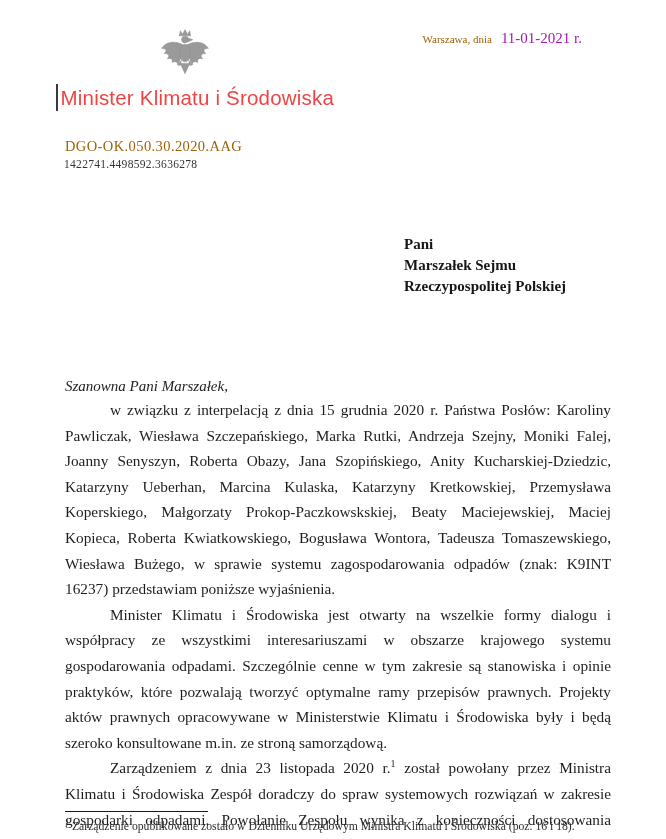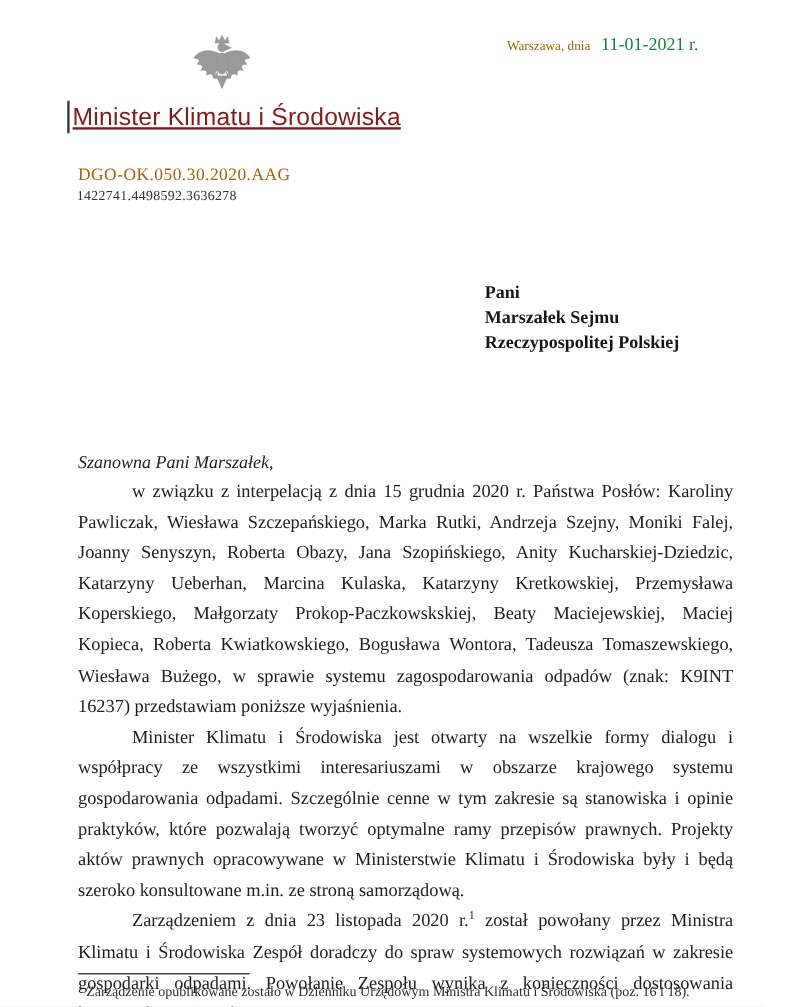--- a/index.html
+++ b/index.html
@@ -11,36 +11,36 @@
     overflow:hidden;
     font-family:"Liberation Serif", serif;
     color:#1f1f1f;
   }
   
   .date-line {
     position:absolute; top:29px; right:84px;
     white-space:nowrap;
   }
   .date-prefix { font-size:11px; color:#a16207;margin-left:36px; }
-  .date-value  { font-size:15px; margin-left:9px; color:#15803d; }
+  .date-value  { font-size:15px; margin-left:9px; color:#a21caf; }
 
   
   .emblem { position:absolute; left:159px; top:26px; width:52px; height:54px; }
 
   
   .title-row {
     position:absolute; left:56px; top:84px;
     display:flex; align-items:center;
   }
   .text-cursor {
     width:1.5px; height:27px; background:#3a3a3a; margin-right:3px;
   }
   .ministry-title {
     font-family:"Liberation Sans", sans-serif;
-    font-size:20.5px; color:#7f1d1d; letter-spacing:0.2px;text-decoration:underline;
+    font-size:20.5px; color:#ef4444; letter-spacing:0.2px;
   }
 
   
   .ref-number {
     position:absolute; left:65px; top:138px;
     font-size:14.5px; letter-spacing:0.4px; color:#a16207;
   }
   .doc-id {
     position:absolute; left:64px; top:158px;
     font-size:11.5px; color:#333; letter-spacing:0.3px;

